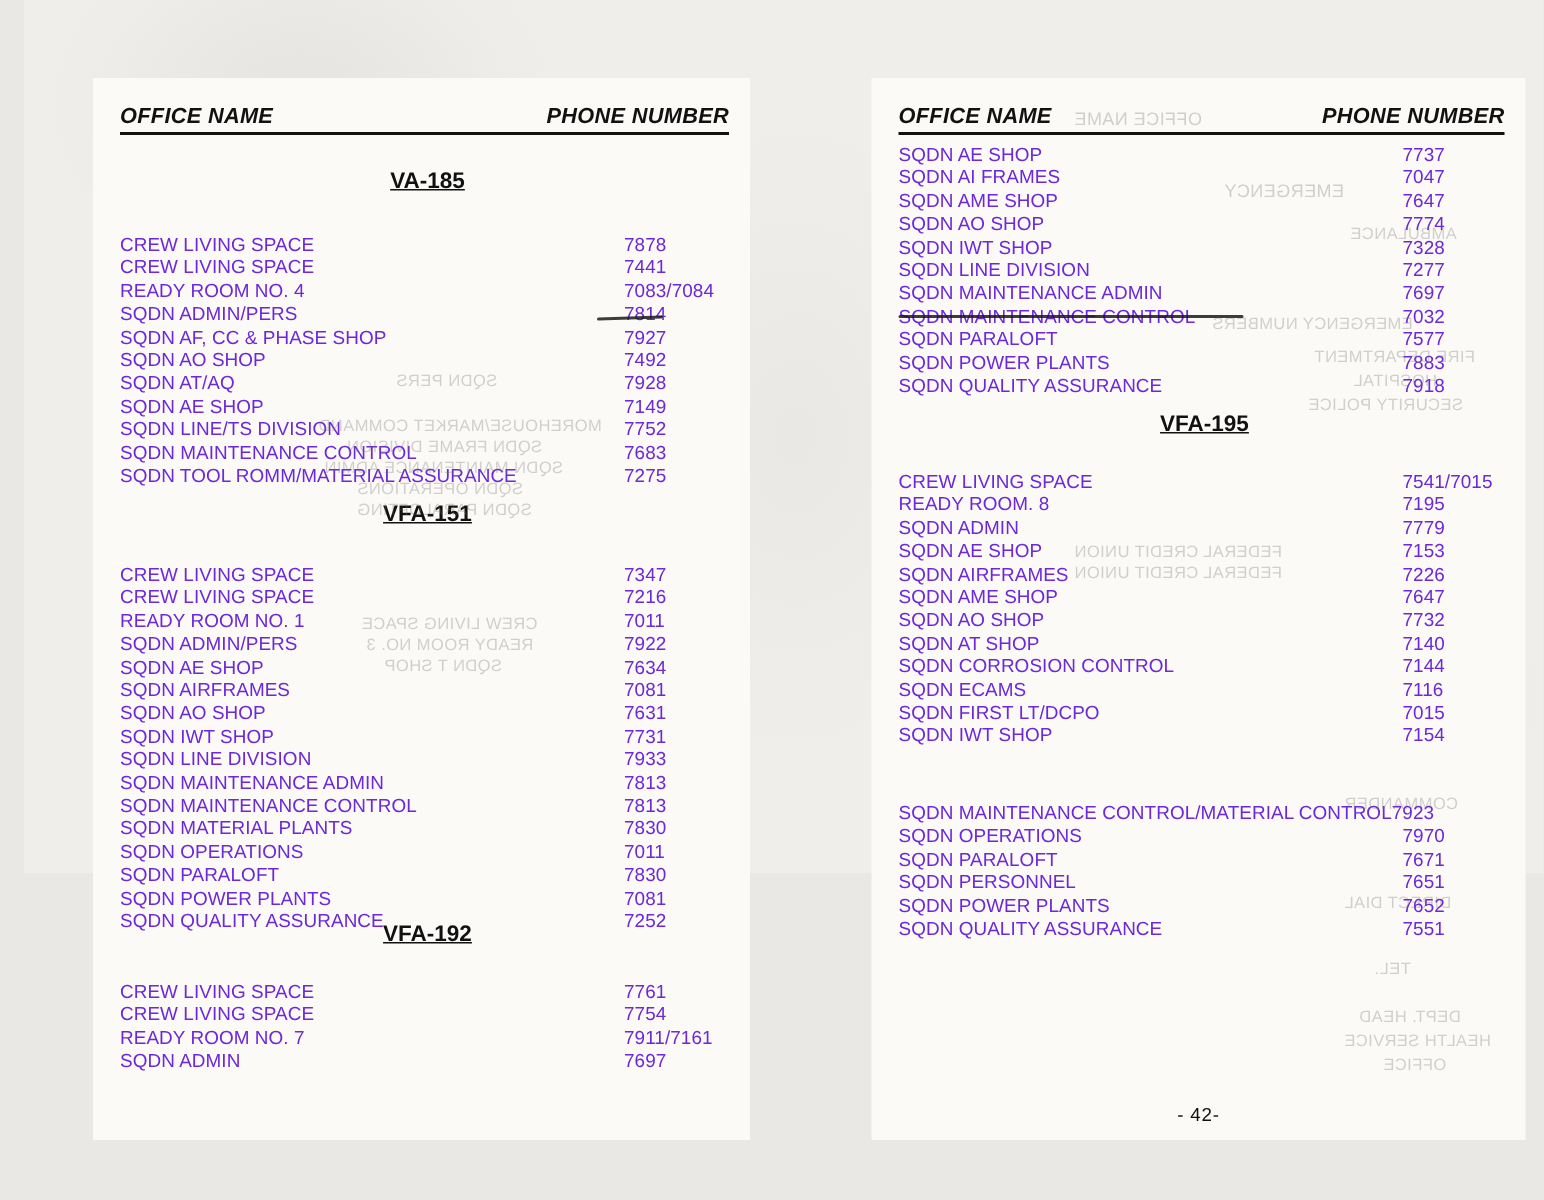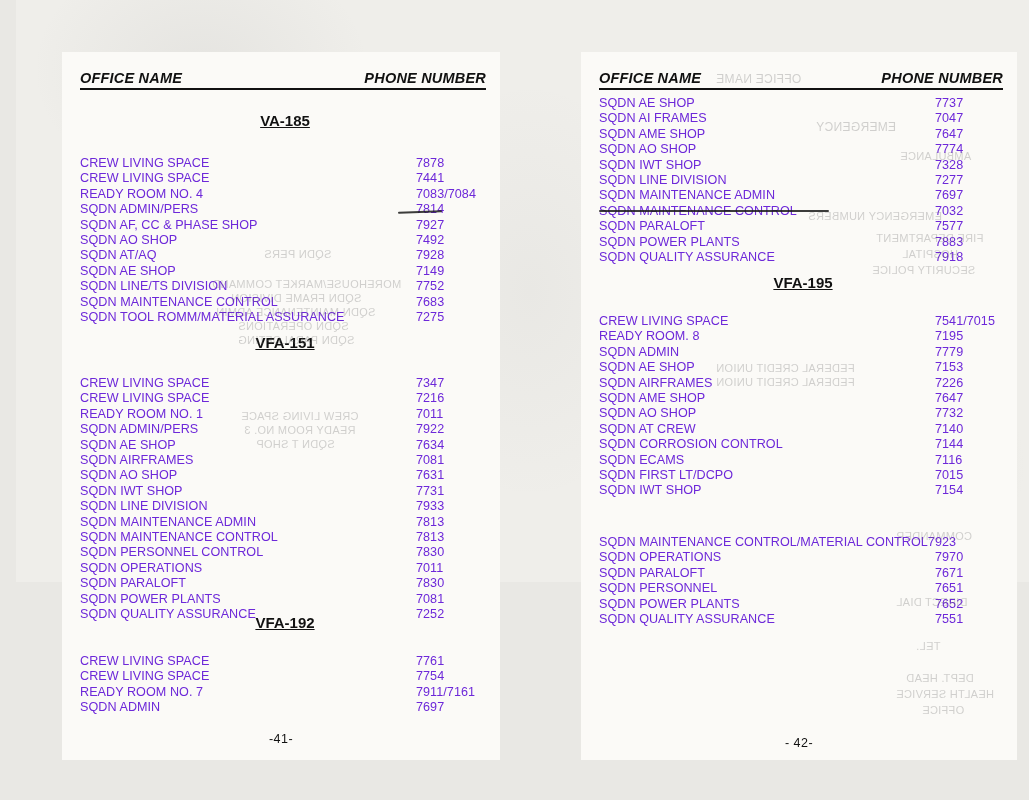--- a/index.html
+++ b/index.html
@@ -238,21 +238,21 @@
           </li>
         <li class="row">
             <span class="office">SQDN MAINTENANCE ADMIN</span>
             <span class="phone">7813</span>
           </li>
         <li class="row">
             <span class="office">SQDN MAINTENANCE CONTROL</span>
             <span class="phone">7813</span>
           </li>
         <li class="row">
-            <span class="office">SQDN PERSONNEL CONTROL</span>
+            <span class="office">SQDN MATERIAL PLANTS</span>
             <span class="phone">7830</span>
           </li>
         <li class="row">
             <span class="office">SQDN OPERATIONS</span>
             <span class="phone">7011</span>
           </li>
         <li class="row">
             <span class="office">SQDN PARALOFT</span>
             <span class="phone">7830</span>
           </li>
@@ -285,21 +285,20 @@
             <span class="office">READY ROOM NO. 7</span>
             <span class="phone">7911/7161</span>
           </li>
         <li class="row">
             <span class="office">SQDN ADMIN</span>
             <span class="phone">7697</span>
           </li>
       </ul>
     </div>
 
-    <div class="pagenum" style="top:680px;">-41-</div>
   </div>
 
   <div class="page page-right">
 
     <div class="hdr">
       <span>OFFICE NAME</span>
       <span>PHONE NUMBER</span>
     </div>
 
     <div class="block" style="top:44px;">
@@ -381,21 +380,21 @@
           </li>
         <li class="row">
             <span class="office">SQDN AME SHOP</span>
             <span class="phone">7647</span>
           </li>
         <li class="row">
             <span class="office">SQDN AO SHOP</span>
             <span class="phone">7732</span>
           </li>
         <li class="row">
-            <span class="office">SQDN AT CREW</span>
+            <span class="office">SQDN AT SHOP</span>
             <span class="phone">7140</span>
           </li>
         <li class="row">
             <span class="office">SQDN CORROSION CONTROL</span>
             <span class="phone">7144</span>
           </li>
         <li class="row">
             <span class="office">SQDN ECAMS</span>
             <span class="phone">7116</span>
           </li>

